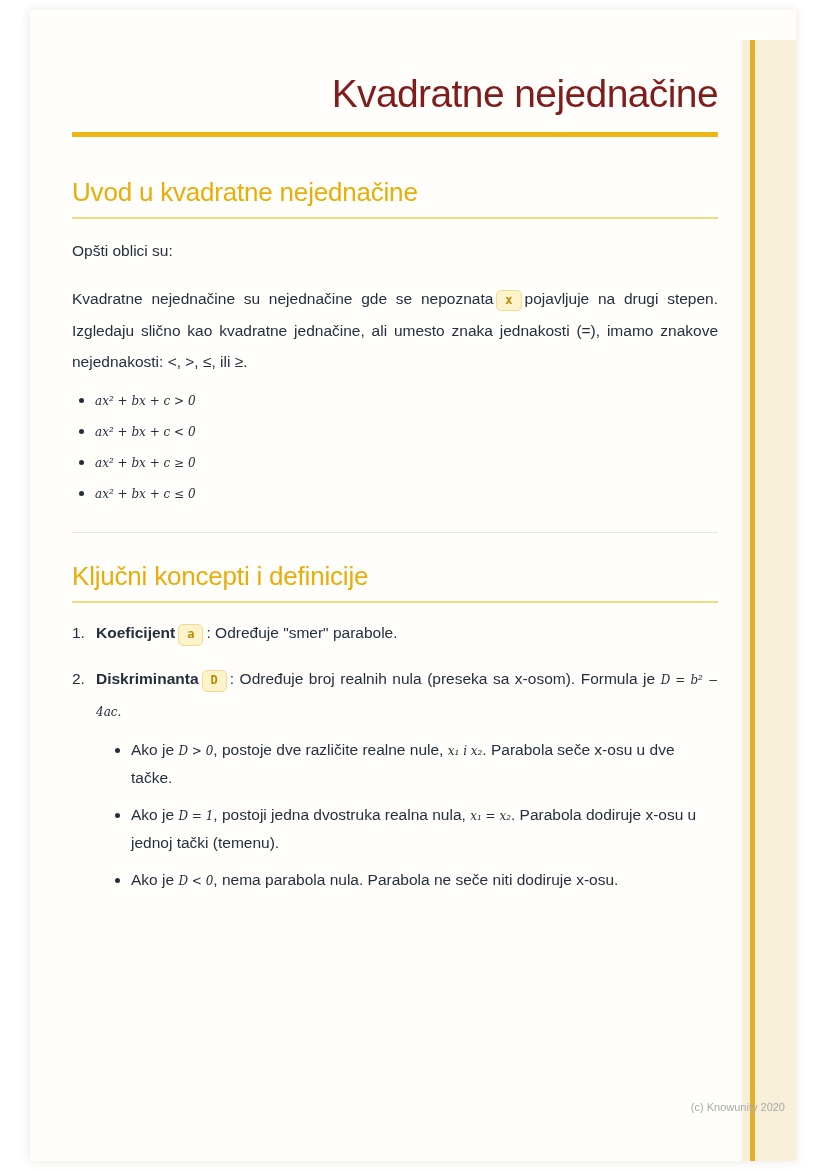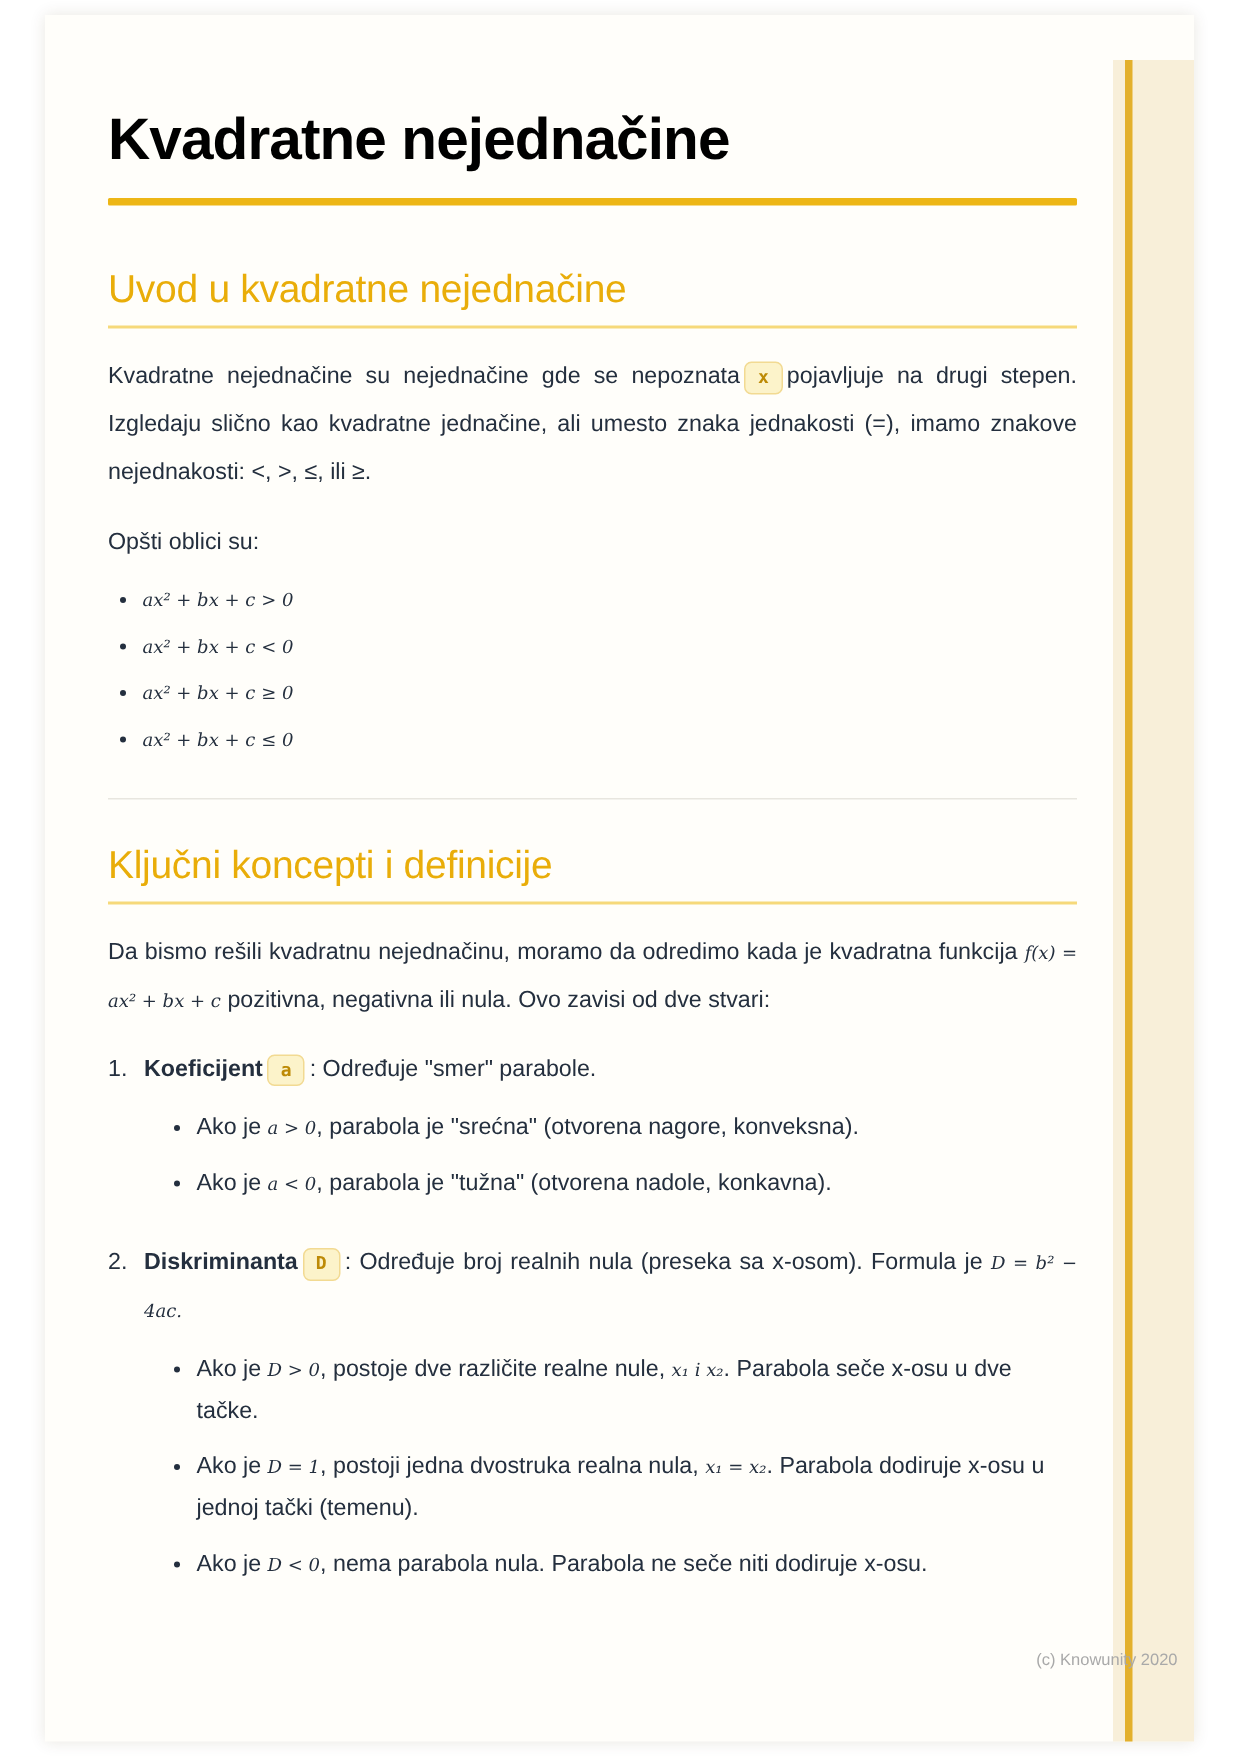--- a/index.html
+++ b/index.html
@@ -4,21 +4,21 @@
 <style>
   * { margin:0; padding:0; box-sizing:border-box; }
   html,body { background:#ffffff; }
   .canvas { position:relative; width:828px; height:1171px; background:#ffffff; overflow:hidden;
             font-family:"Liberation Sans", sans-serif; }
   .page { position:absolute; left:30px; top:10px; width:766px; height:1151px;
           background:#fffefa; box-shadow:0 0 10px rgba(70,55,20,0.12); }
   .margin-strip { position:absolute; top:30px; right:0; bottom:0; width:54px; background:#f8efd9; }
   .margin-line  { position:absolute; top:30px; right:41px; bottom:0; width:5px; background:#e3b02c; }
   .content { position:relative; padding:62px 78px 0 42px; color:#242f3e; font-size:15.5px; }
-  h1 { font-size:39px; font-weight:700; color:#000000; letter-spacing:-0.6px; line-height:1.15; }
+  h1 { font-size:39px; font-weight:400; color:#7f1d1d; letter-spacing:-0.6px; line-height:1.15;text-align:right; }
   .rule-thick { height:5px; background:#edb615; margin-top:15px; border-radius:1px; }
   h2 { font-size:26px; font-weight:400; color:#e9ad09; margin-top:40px; letter-spacing:-0.2px; line-height:1.2; }
   .rule-thin  { height:2px; background:#f6d97a; margin-top:9px; }
   .para { margin-top:16px; line-height:2.05; text-align:justify; }
   .badge { display:inline-block; font-family:"DejaVu Sans Mono", monospace; font-size:12px; font-weight:bold;
            color:#bd8a06; background:#fcf3ca; border:1px solid #f2da92; border-radius:5px;
            padding:2px 8px; margin:0 3px; line-height:1.3; }
   .math { font-family:"DejaVu Serif","Liberation Serif",serif; font-style:italic; font-size:12px; }
   ul.forms { list-style:disc; margin:12px 0 20px; padding-left:23px; }
   ul.forms li { margin:13px 0; }
@@ -42,51 +42,42 @@
     <div class="margin-line"></div>
 
     <div class="content">
 
       <h1>Kvadratne nejednačine</h1>
       <div class="rule-thick"></div>
 
       <h2>Uvod u kvadratne nejednačine</h2>
       <div class="rule-thin"></div>
 
+      <p class="para">Opšti oblici su:</p>
+
       <p class="para"><span>Kvadratne nejednačine su nejednačine gde se nepoznata</span><span class="badge">x</span><span>pojavljuje na drugi stepen. Izgledaju slično kao kvadratne jednačine, ali umesto znaka jednakosti (=), imamo znakove nejednakosti: &lt;, &gt;, ≤, ili ≥.</span></p>
-
-      <p class="para">Opšti oblici su:</p>
 
       <ul class="forms">
         <li><span class="math">ax² + bx + c &gt; 0</span></li>
         <li><span class="math">ax² + bx + c &lt; 0</span></li>
         <li><span class="math">ax² + bx + c ≥ 0</span></li>
         <li><span class="math">ax² + bx + c ≤ 0</span></li>
       </ul>
 
 
       <hr class="divider">
 
       <h2>Ključni koncepti i definicije</h2>
       <div class="rule-thin"></div>
 
-      <p class="para"><span>Da bismo rešili kvadratnu nejednačinu, moramo da odredimo kada je kvadratna funkcija</span>
-        <span class="math">f(x) = ax² + bx + c</span>
-        <span>pozitivna, negativna ili nula. Ovo zavisi od dve stvari:</span></p>
 
       <div class="num-item">
         <span class="num">1.</span>
         <div class="num-body">
           <p class="para"><b>Koeficijent</b><span class="badge">a</span><span>: Određuje "smer" parabole.</span></p>
-          <ul class="sub">
-            <li><span>Ako je</span>
-              <span class="math">a &gt; 0</span><span>, parabola je "srećna" (otvorena nagore, konveksna).</span></li>
-            <li><span>Ako je</span>
-              <span class="math">a &lt; 0</span><span>, parabola je "tužna" (otvorena nadole, konkavna).</span></li>
-          </ul>
         </div>
       </div>
 
       <div class="num-item">
         <span class="num">2.</span>
         <div class="num-body">
           <p class="para"><b>Diskriminanta</b><span class="badge">D</span><span>: Određuje broj realnih nula (preseka sa x-osom). Formula je</span>
             <span class="math">D = b² − 4ac.</span></p>
           <ul class="sub">
             <li><span>Ako je</span>

